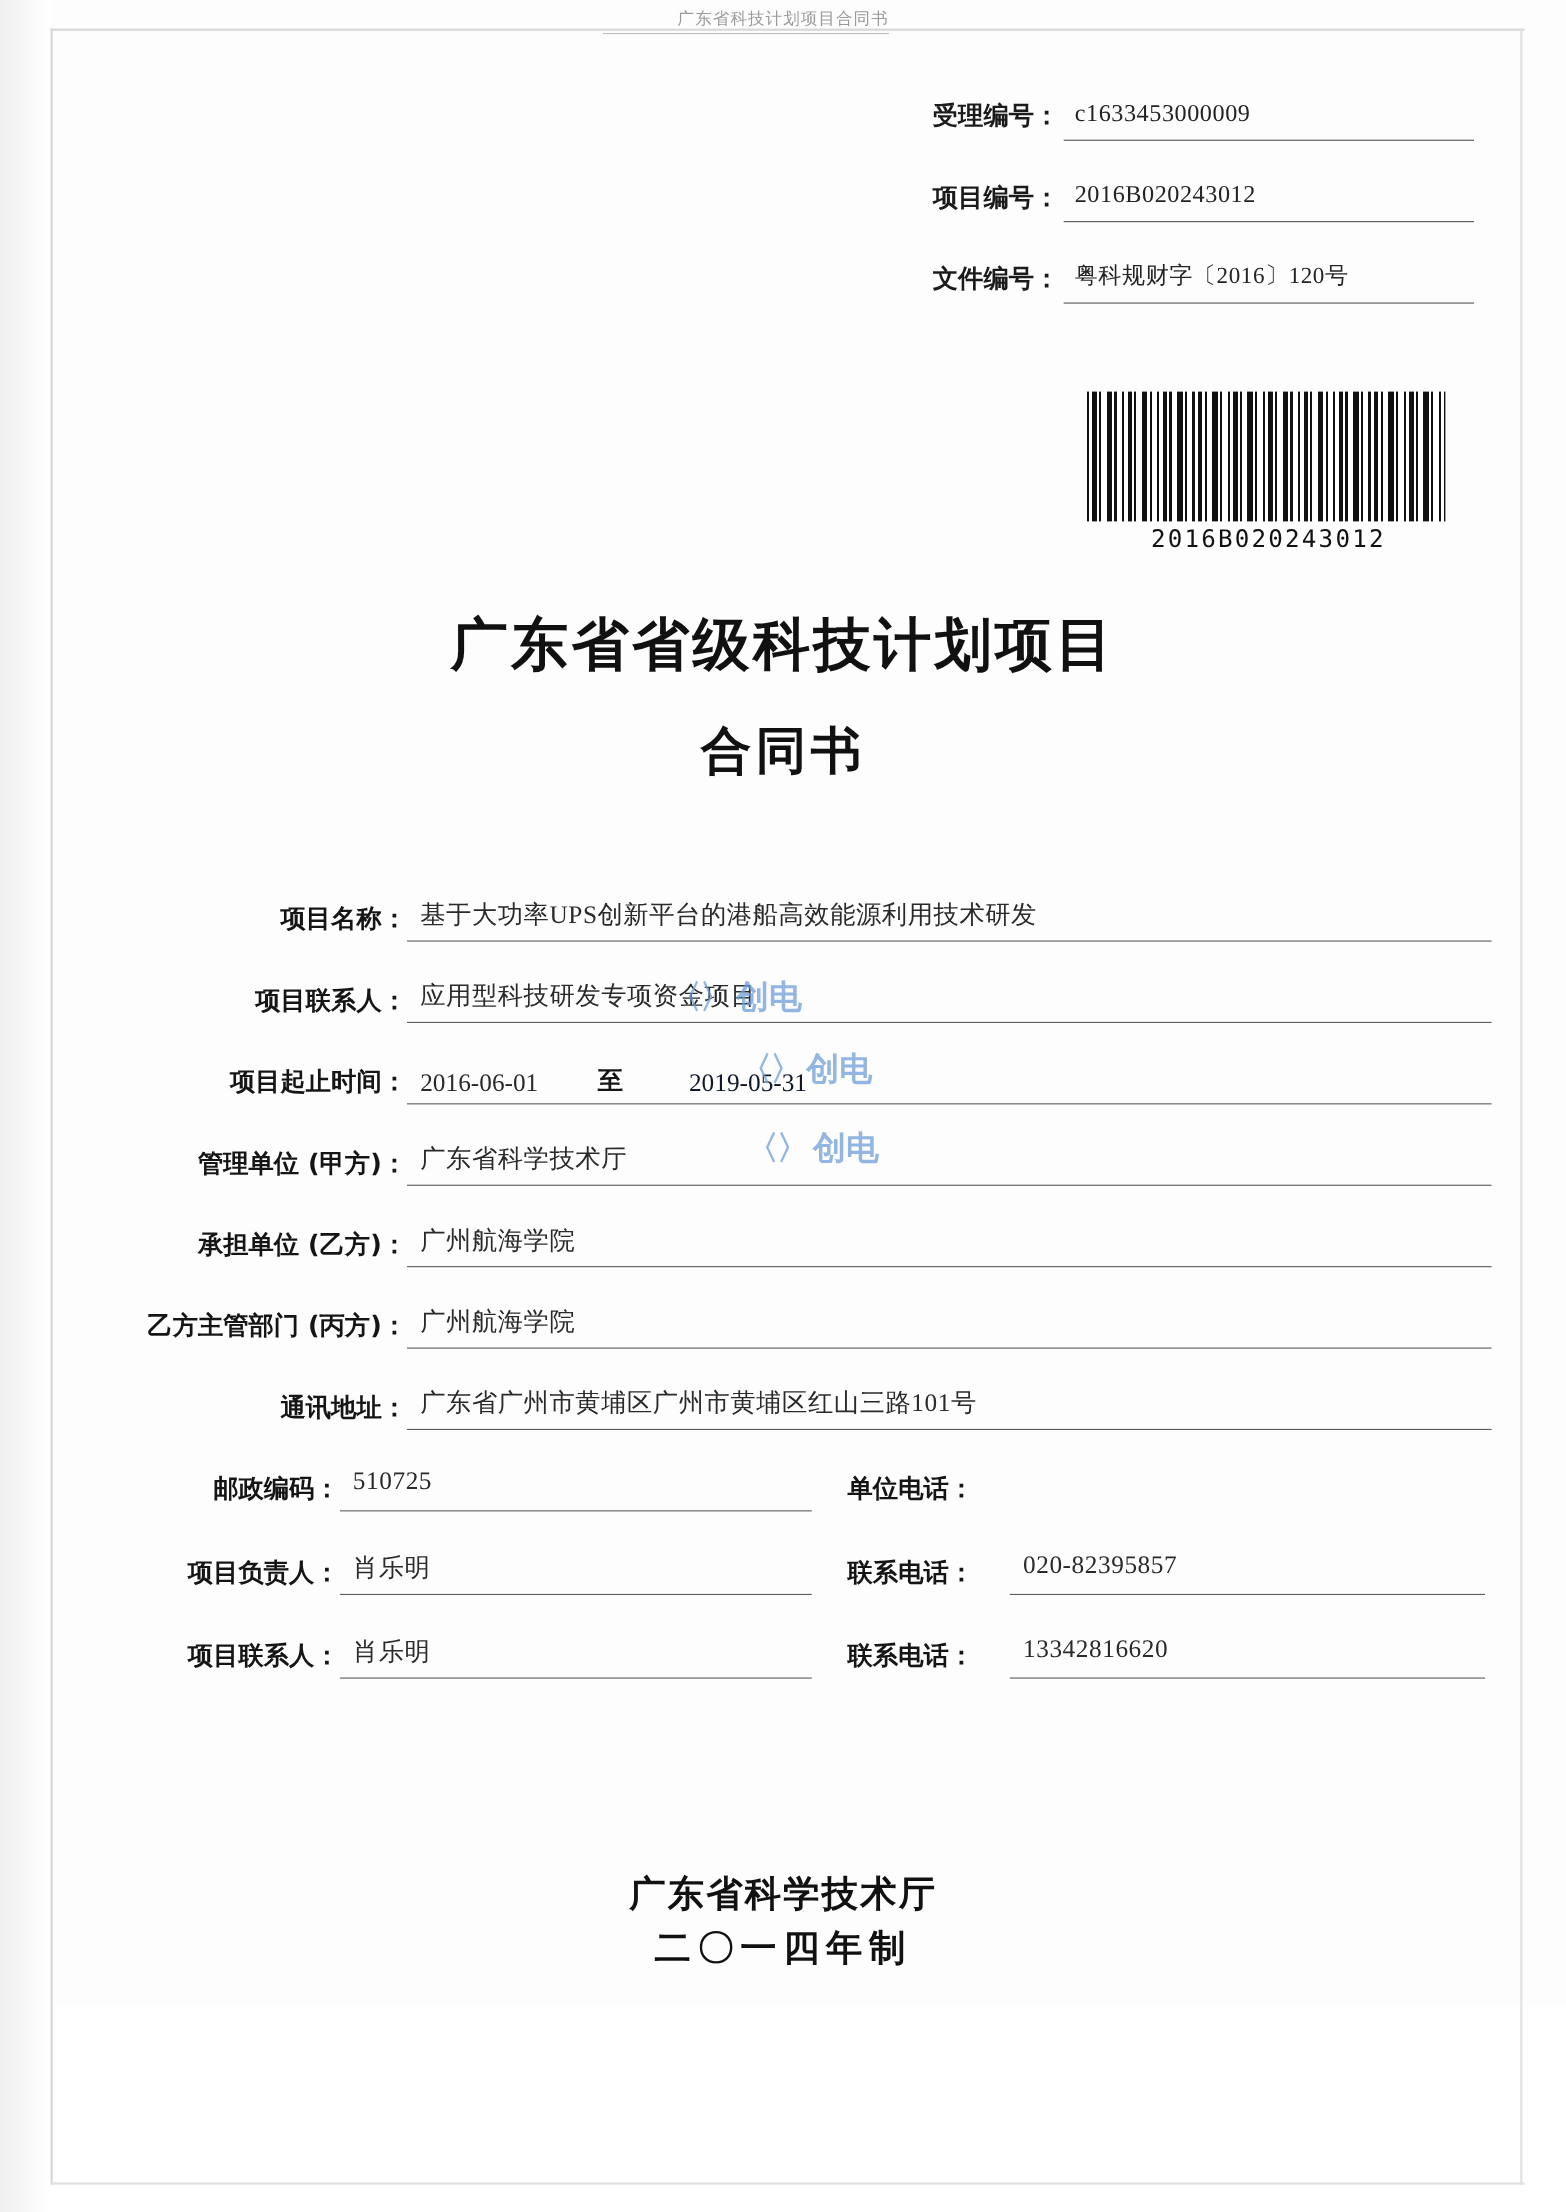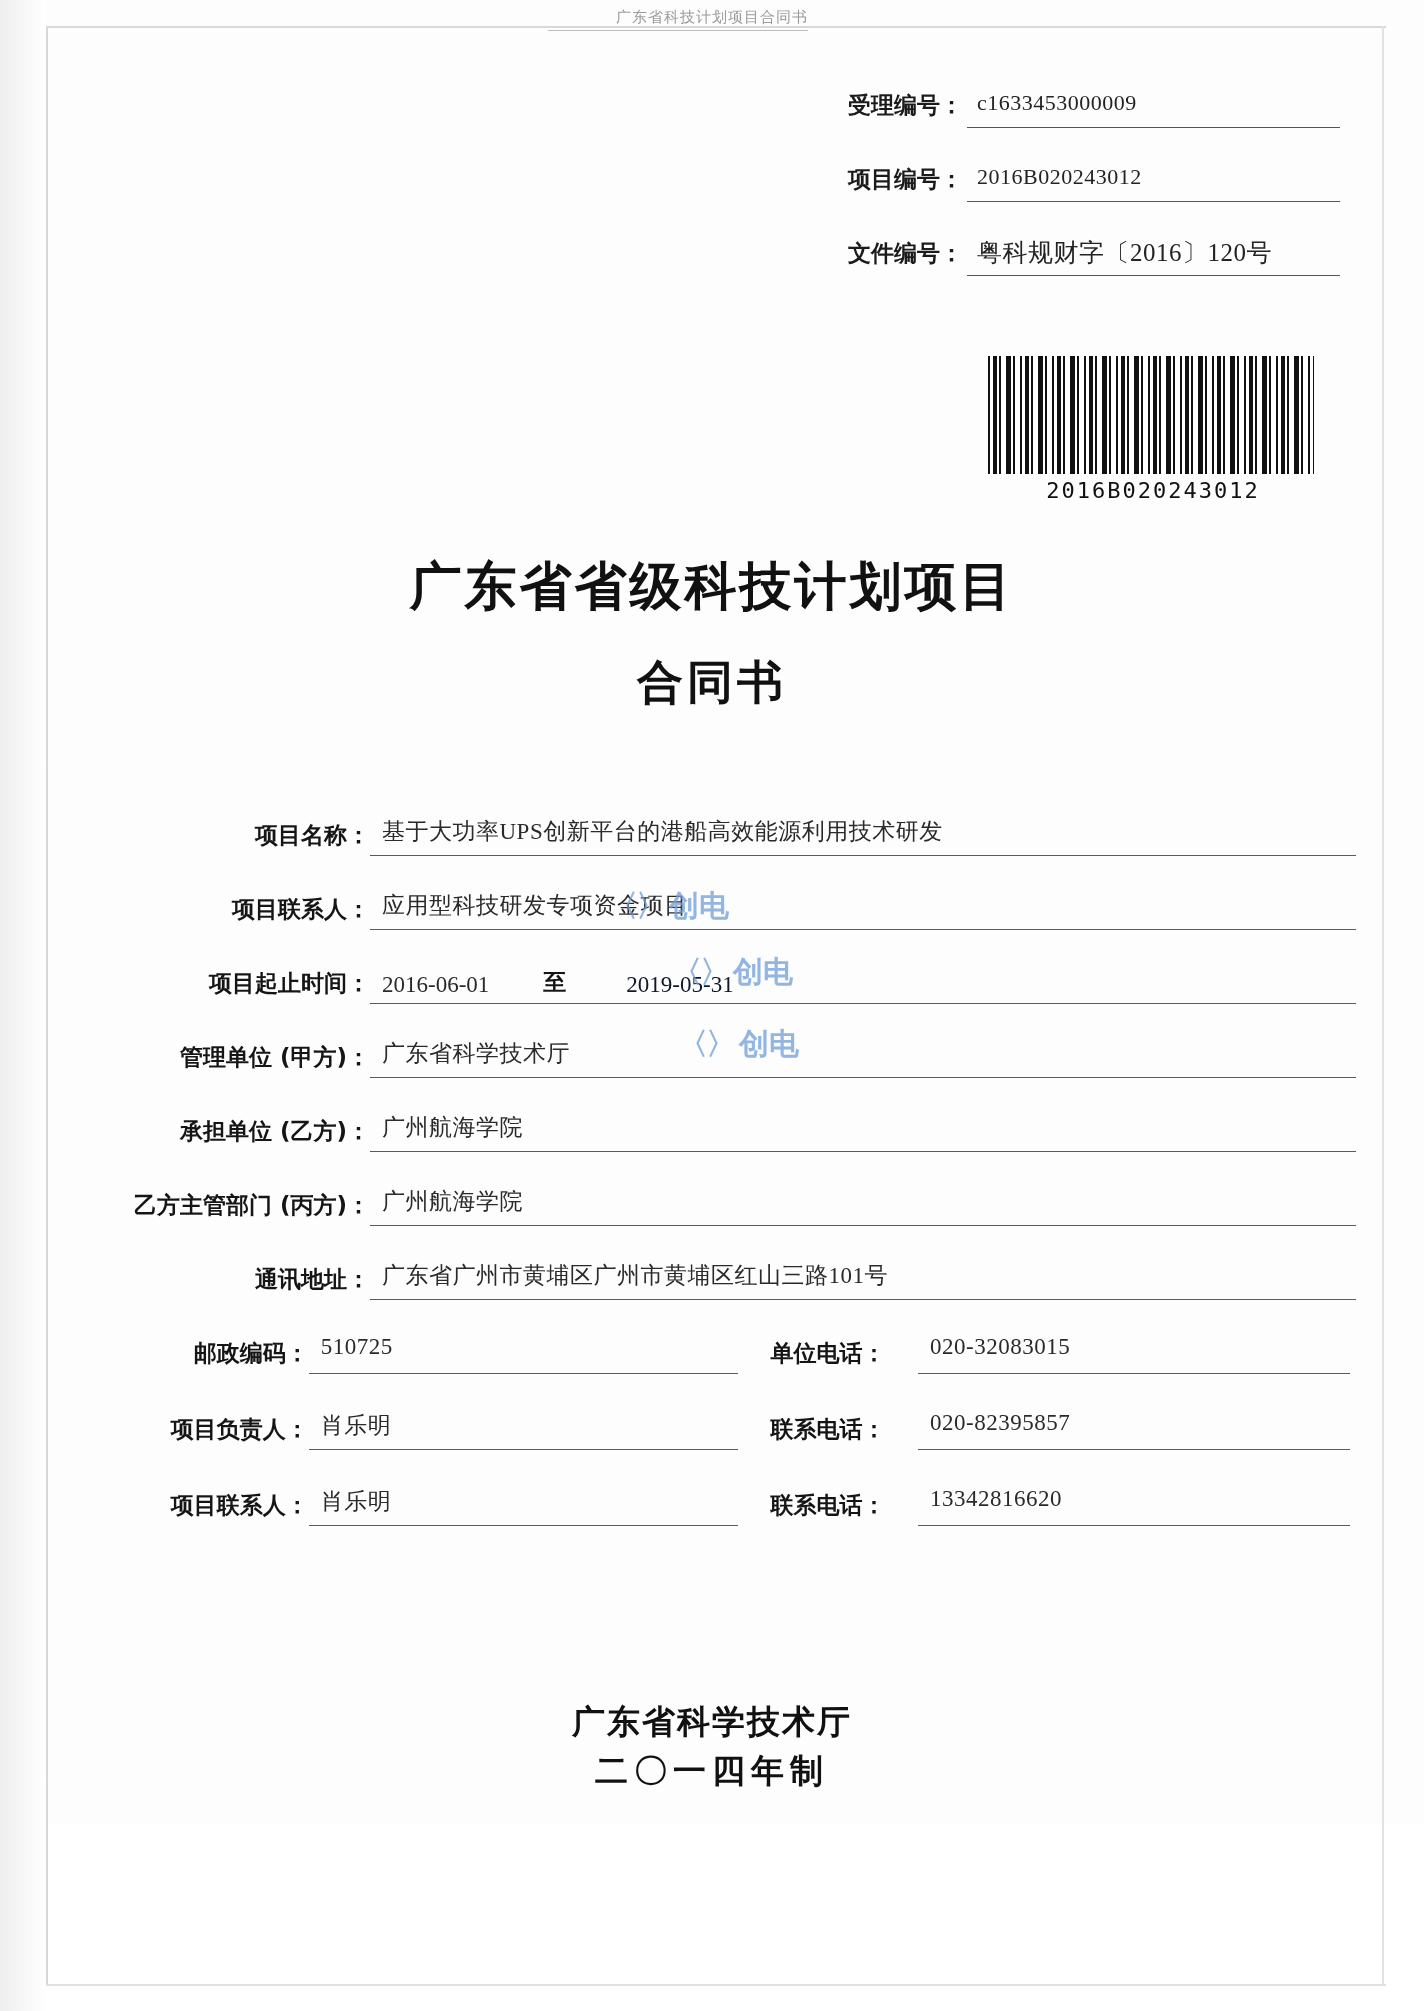--- a/index.html
+++ b/index.html
@@ -99,21 +99,21 @@
     min-height: 36px;
     padding: 4px 0 3px 10px;
   }
   .code-value {
     font-size: 22px;
     font-family: "Liberation Serif", serif;
     color: #232323;
     line-height: 1.35;
     letter-spacing: 0.5px;
   }
-  .code-value.multiline { font-size: 25px; }
+  .code-value.multiline { font-size: 21px; }
 
   
   .barcode-box {
     position: absolute;
     left: 988px;
     top: 356px;
     width: 330px;
     text-align: center;
   }
   .barcode-bars {
@@ -399,23 +399,20 @@
 
     <div class="f-row2">
       <div class="col-a">
         <div class="f-label-s">邮政编码：</div>
         <div class="f-line-s">
           <span class="f-value">510725</span>
         </div>
       </div>
       <div class="col-b">
         <div class="f-label-s2">单位电话：</div>
-        <div class="f-line-s">
-          <span class="f-value">020-32083015</span>
-        </div>
       </div>
     </div>
 
     <div class="f-row2">
       <div class="col-a">
         <div class="f-label-s">项目负责人：</div>
         <div class="f-line-s">
           <span class="f-value">肖乐明</span>
         </div>
       </div>

